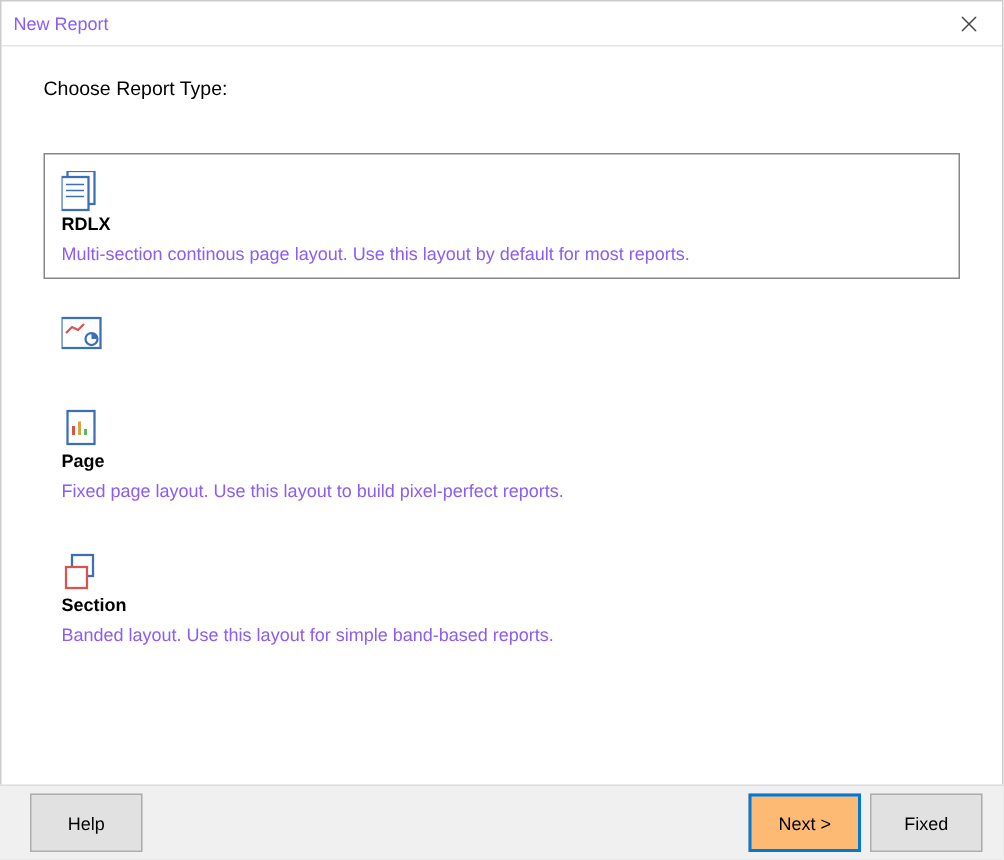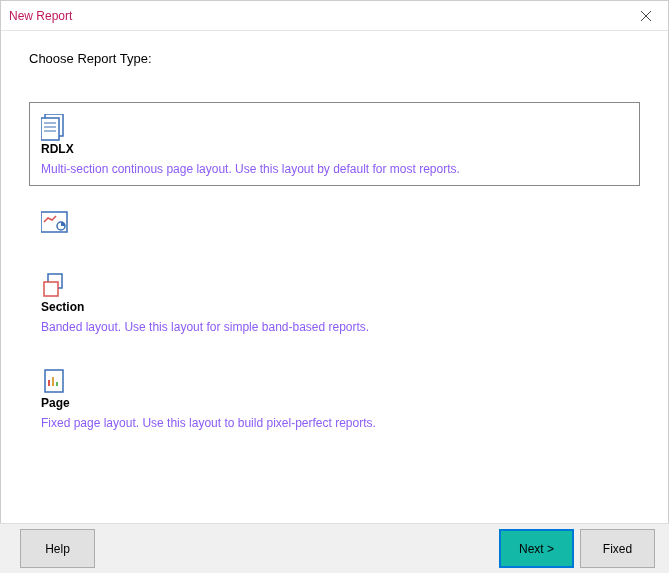--- a/index.html
+++ b/index.html
@@ -16,21 +16,21 @@
   }
   .titlebar {
     height: 30px;
     display: flex;
     align-items: center;
     justify-content: space-between;
     padding: 0 0 0 8px;
     border-bottom: 1px solid #e5e5e5;
   }
   .titlebar .title {
-    color: #be185d;
+    color: #8b5cf6;
     font-size: 12px;
   }
   .titlebar .close {
     width: 45px;
     height: 30px;
     display: flex;
     align-items: center;
     justify-content: center;
     color: #444;
     cursor: pointer;
@@ -92,21 +92,21 @@
     margin-left: 6px;
     background: #e1e1e1;
     border: 1px solid #adadad;
     font-family: inherit;
     font-size: 12px;
     cursor: pointer;
     padding: 0 8px;
   }
   .btn.primary {
     border: 2px solid #0078d7;
-    background: #14b8a6;
+    background: #fdba74;
     padding: 0 7px;
   }
 </style>
 </head>
 <body>
 
 <div class="titlebar">
   <span class="title">New Report</span>
   <div class="close">
     <svg width="10" height="10" viewBox="0 0 10 10">
@@ -142,42 +142,42 @@
         <polyline points="3,12 7,8 11,10 15,6" fill="none" stroke="#d9534f" stroke-width="1.5"></polyline>
         <circle cx="20" cy="16" r="4" fill="none" stroke="#3b6fb6" stroke-width="1.5"></circle>
         <path d="M20 16 L20 12 A4 4 0 0 1 24 16 Z" fill="#3b6fb6"></path>
       </svg>
     </div>
   </div>
 
   <div class="option">
     <div class="icon">
       <svg width="28" height="28" viewBox="0 0 28 28">
-        <rect x="7" y="2" width="14" height="14" fill="none" stroke="#3b6fb6" stroke-width="1.5"></rect>
-        <rect x="3" y="10" width="14" height="14" fill="#fff" stroke="#d9534f" stroke-width="1.5"></rect>
-      </svg>
-    </div>
-    <div class="opt-text">
-      <div class="opt-title">Section</div>
-      <div class="opt-desc">Banded layout. Use this layout for simple band-based reports.</div>
-    </div>
-  </div>
-
-  <div class="option">
-    <div class="icon">
-      <svg width="28" height="28" viewBox="0 0 28 28">
         <rect x="4" y="2" width="18" height="22" fill="none" stroke="#3b6fb6" stroke-width="1.5"></rect>
         <rect x="7" y="12" width="2" height="6" fill="#d9534f"></rect>
         <rect x="11" y="9" width="2" height="9" fill="#d9a441"></rect>
         <rect x="15" y="14" width="2" height="4" fill="#5cb85c"></rect>
       </svg>
     </div>
     <div class="opt-text">
       <div class="opt-title">Page</div>
       <div class="opt-desc">Fixed page layout. Use this layout to build pixel-perfect reports.</div>
+    </div>
+  </div>
+
+  <div class="option">
+    <div class="icon">
+      <svg width="28" height="28" viewBox="0 0 28 28">
+        <rect x="7" y="2" width="14" height="14" fill="none" stroke="#3b6fb6" stroke-width="1.5"></rect>
+        <rect x="3" y="10" width="14" height="14" fill="#fff" stroke="#d9534f" stroke-width="1.5"></rect>
+      </svg>
+    </div>
+    <div class="opt-text">
+      <div class="opt-title">Section</div>
+      <div class="opt-desc">Banded layout. Use this layout for simple band-based reports.</div>
     </div>
   </div>
 </div>
 
 <div class="footer">
   <button class="btn">Help</button>
   <div class="spacer"></div>
   <button class="btn primary">Next &gt;</button>
   <button class="btn">Fixed</button>
 </div>

